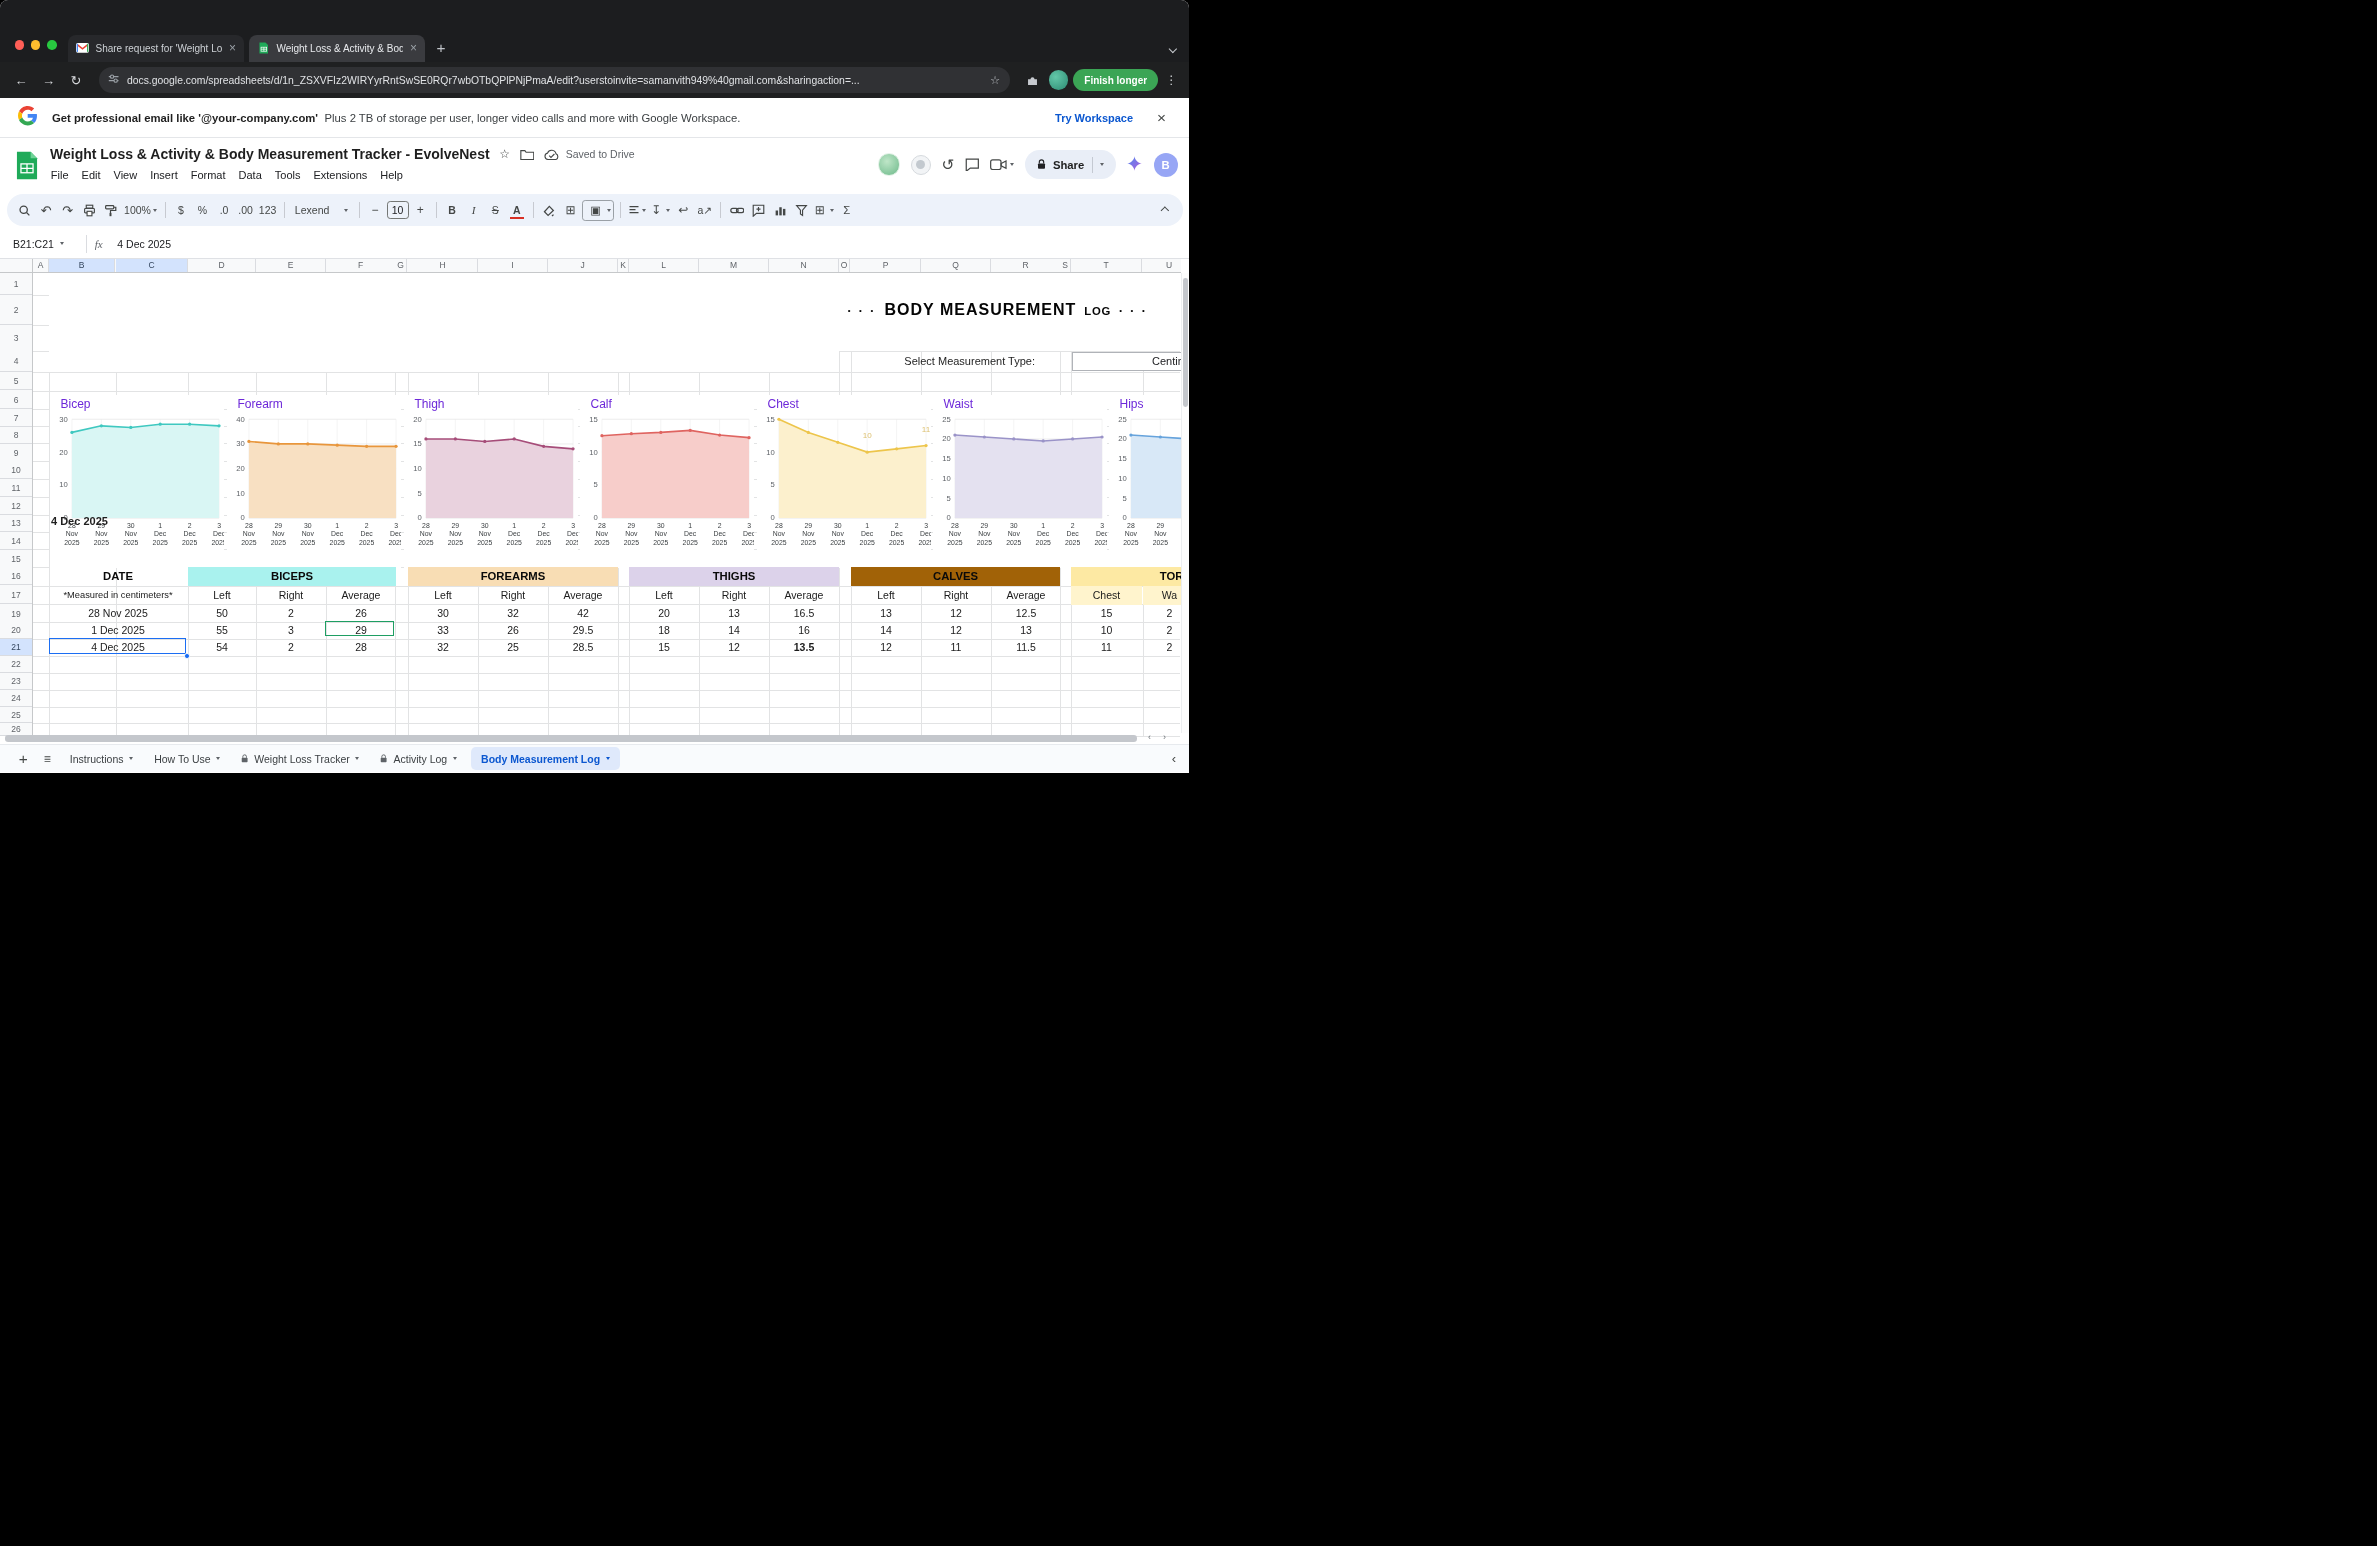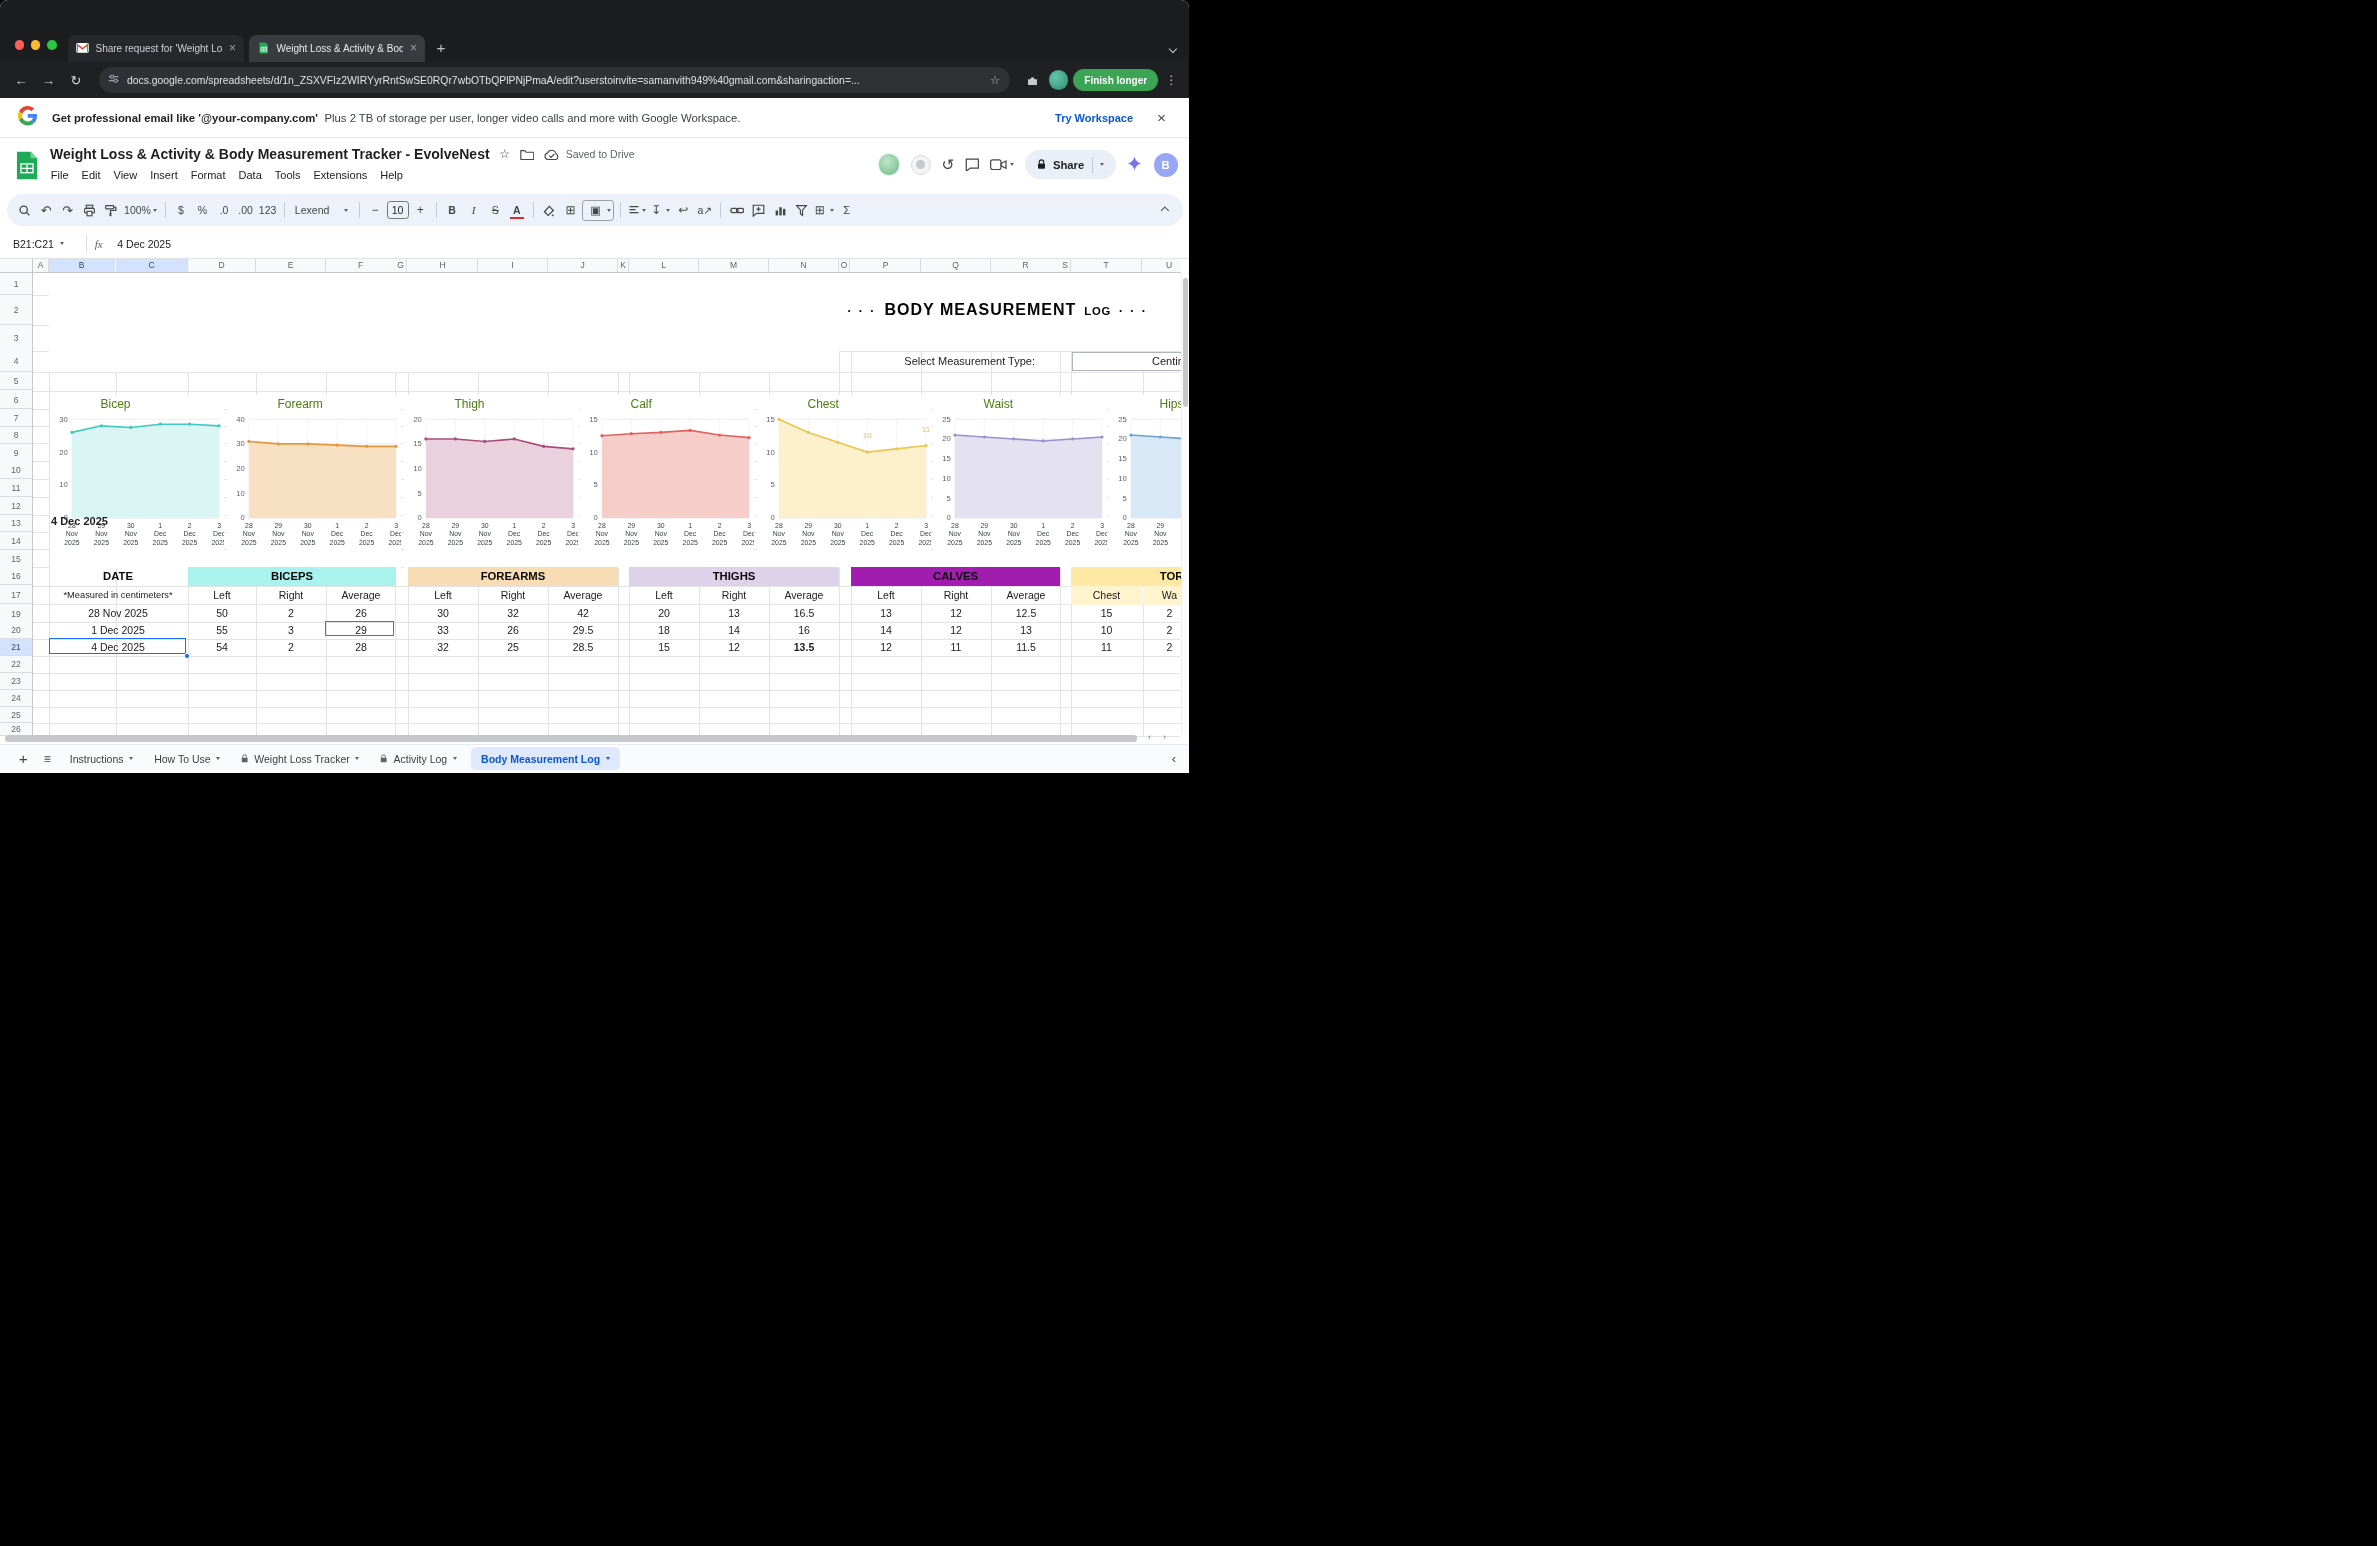--- a/index.html
+++ b/index.html
@@ -90,21 +90,21 @@
   #gridlines .hline { position:absolute; left:33px; width:1147px; height:0.8px; background:#e2e3e4; }
   .wrect { position:absolute; background:#fff; }
   .sheet-title { position:absolute; left:186px; top:37px; width:962px; height:27.5px; line-height:27.5px; text-align:right; color:#050505; white-space:nowrap; }
   .tdots { font-size:8px; letter-spacing:3.2px; vertical-align:1.6px; }
   .tmain { font-size:16px; font-weight:800; letter-spacing:1px; margin:0 8px; }
   .tsmall { font-size:11.3px; font-weight:800; letter-spacing:0.8px; margin-right:8px; }
   .smt-label { position:absolute; left:792px; top:92px; width:243px; height:21px; line-height:21px; text-align:right; font-size:11px; color:#1f1f1f; }
   .smt-box { position:absolute; left:1072px; top:93px; width:113px; height:19.4px; border:0.8px solid #b0b3b8; background:#fff; }
   .smt-value { position:absolute; left:1152px; top:93px; height:19.4px; line-height:19.4px; font-size:11px; color:#202124; white-space:nowrap; }
   .chart-panel { position:absolute; top:136px; width:174px; height:173px; background:#fff; }
-  .chart-title { position:absolute; left:10.5px; top:1.6px; font-size:12px; font-weight:500; color:#4d7c0f;margin-left:40px; }
+  .chart-title { position:absolute; left:10.5px; top:1.6px; font-size:12px; font-weight:500; color:#6d28d9; }
   .chart-panel svg { position:absolute; left:0; top:0; }
   #cells .cell { position:absolute; text-align:center; font-size:10.5px; color:#1b1b1b; overflow:hidden; white-space:nowrap; }
   #cells .ghdr { font-weight:700; font-size:11.3px; color:#0a0a0a; }
   #cells .tor { text-align:right; padding-right:1.6px; }
   #cells .note { font-size:9.3px; }
   .selrange { position:absolute; left:49px; top:379px; width:137px; height:16px; border:1.6px solid #1b6ef3; }
   .selhandle { position:absolute; left:184px; top:394px; width:5.7px; height:5.7px; border-radius:50%; background:#1b6ef3; border:0.8px solid #fff; }
   .collabsel { position:absolute; left:325px; top:362px; width:69px; height:15.4px; border:1.6px solid #1e9e62; }
   .float-label { position:absolute; left:51px; top:256px; font-size:11px; font-weight:700; color:#1f1f1f; white-space:nowrap; }
   #colheaders { position:absolute; left:0; top:0; width:1181px; height:13.7px; background:#f8f9fa; border-bottom:0.8px solid #c6c8ca; }
@@ -795,21 +795,21 @@
               <text x="209" y="185" text-anchor="middle" font-size="8.5" fill="#3c4043" font-family="Liberation Sans,sans-serif">2025</text>
             </svg>
             <div class="chart-title">Hips</div>
           </div>
         </div>
       <div id="cells">
           <div class="cell ghdr" style="left: 49px; top: 308px; width: 138px; height: 18.6px; line-height: 18.6px;">DATE</div>
           <div class="cell ghdr" style="left: 188px; top: 308px; width: 208px; height: 18.6px; line-height: 18.6px; background: rgb(169, 242, 238);">BICEPS</div>
           <div class="cell ghdr" style="left: 408px; top: 308px; width: 210px; height: 18.6px; line-height: 18.6px; background: rgb(248, 221, 180);">FOREARMS</div>
           <div class="cell ghdr" style="left: 629px; top: 308px; width: 210px; height: 18.6px; line-height: 18.6px; background: rgb(220, 210, 234);">THIGHS</div>
-          <div class="cell ghdr" style="left: 851px; top: 308px; width: 209px; height: 18.6px; line-height: 18.6px; background: #a21caf;">CALVES</div>
+          <div class="cell ghdr" style="left: 851px; top: 308px; width: 209px; height: 18.6px; line-height: 18.6px; background: #a16207;">CALVES</div>
           <div class="cell ghdr tor" style="left: 1071px; top: 308px; width: 114px; height: 18.6px; line-height: 18.6px; background: rgb(253, 233, 163);">TOR</div>
           <div class="cell note" style="left: 49px; top: 327px; width: 138px; height: 18.6px; line-height: 18.6px;">*Measured in centimeters*</div>
           <div class="cell sub" style="left: 188px; top: 327px; width: 68px; height: 18.6px; line-height: 18.6px;">Left</div>
           <div class="cell sub" style="left: 256px; top: 327px; width: 70px; height: 18.6px; line-height: 18.6px;">Right</div>
           <div class="cell sub" style="left: 326px; top: 327px; width: 70px; height: 18.6px; line-height: 18.6px;">Average</div>
           <div class="cell sub" style="left: 408px; top: 327px; width: 70px; height: 18.6px; line-height: 18.6px;">Left</div>
           <div class="cell sub" style="left: 478px; top: 327px; width: 70px; height: 18.6px; line-height: 18.6px;">Right</div>
           <div class="cell sub" style="left: 548px; top: 327px; width: 70px; height: 18.6px; line-height: 18.6px;">Average</div>
           <div class="cell sub" style="left: 629px; top: 327px; width: 70px; height: 18.6px; line-height: 18.6px;">Left</div>
           <div class="cell sub" style="left: 699px; top: 327px; width: 70px; height: 18.6px; line-height: 18.6px;">Right</div>

